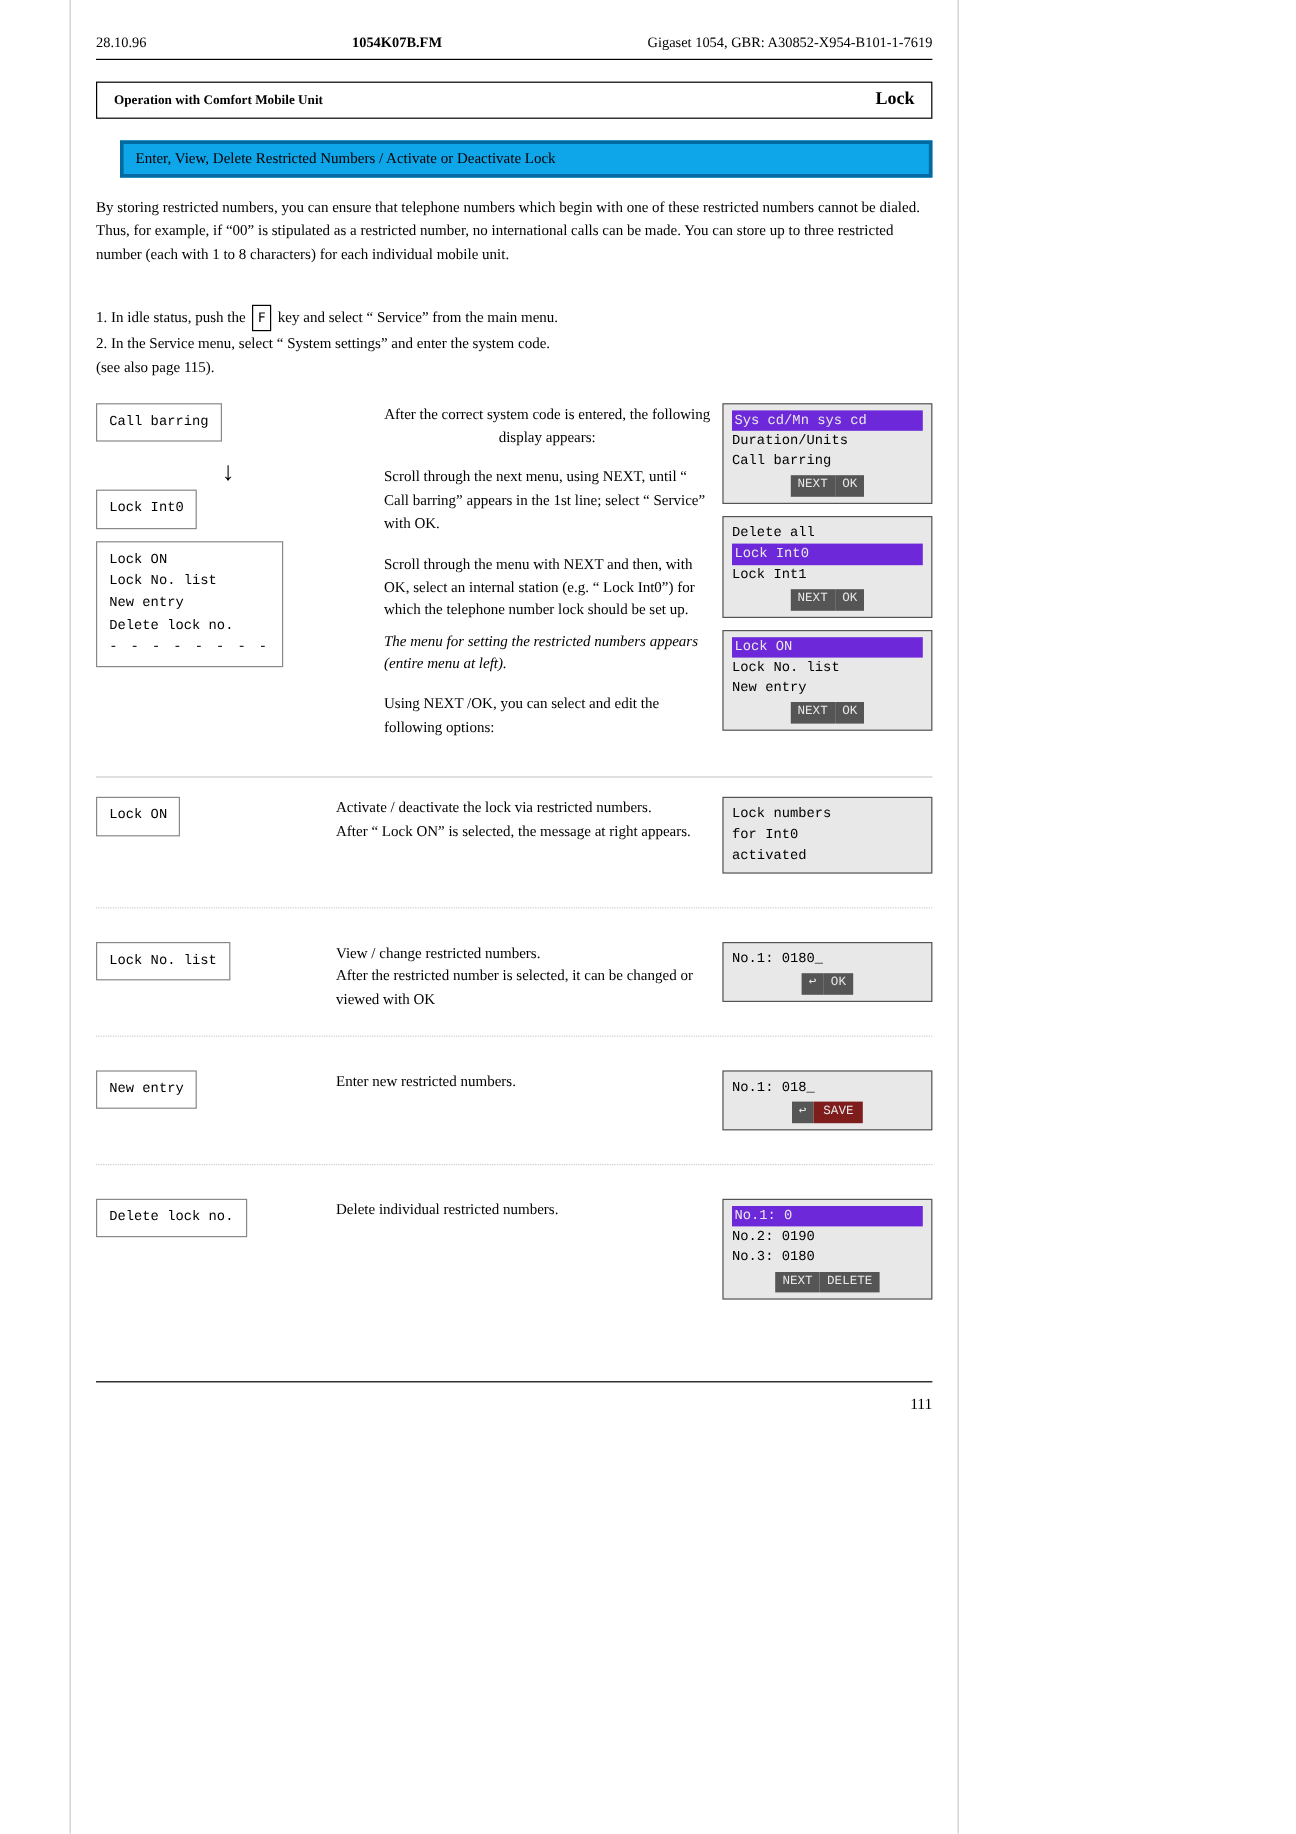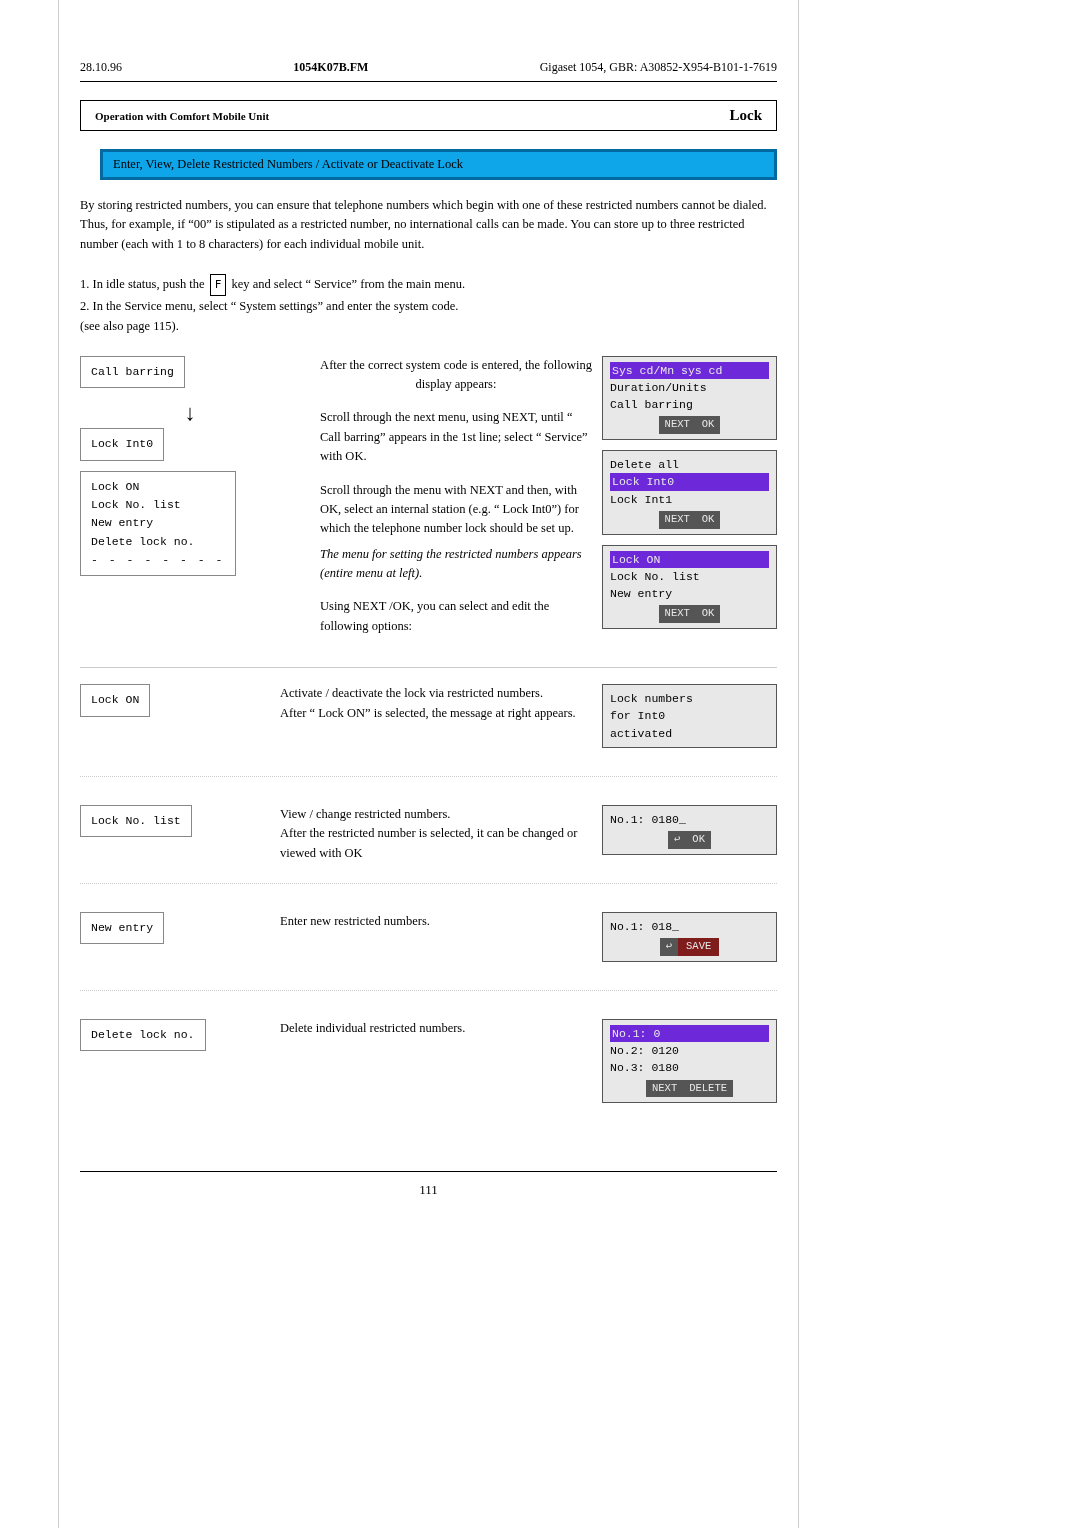--- a/index.html
+++ b/index.html
@@ -8,21 +8,21 @@
       font-family: 'Times New Roman', Times, serif;
       font-size: 13px;
       color: #000;
       width: 1080px;
       min-height: 1528px;
       position: relative;
     }
     .page {
       width: 857px;
       min-height: 1528px;
-      padding: 60px 80px;
+      padding: 28px 80px;
       position: relative;
     }
     
     .header {
       display: flex;
       justify-content: space-between;
       align-items: flex-start;
       margin-bottom: 18px;
       border-bottom: 1px solid #000;
       padding-bottom: 6px;
@@ -60,21 +60,21 @@
       border: 3px solid #0369a1;
       padding: 5px 10px;
       font-size: 12.5px;
       margin-bottom: 16px;
       margin-left: 20px;
     }
     
     .intro-text {
       font-size: 12.5px;
       line-height: 1.55;
-      margin-bottom: 20px;
+      margin-bottom: 32px;
     }
     .instructions {
       font-size: 12.5px;
       line-height: 1.6;
       margin-bottom: 20px;
     }
     
     .key-icon {
       display: inline-block;
       border: 1px solid #000;
@@ -164,21 +164,21 @@
       flex: 1;
       font-size: 12.5px;
       line-height: 1.55;
     }
     .function-screen {
       flex: 0 0 175px;
       margin-left: 10px;
     }
     
     .page-number {
-      text-align: center;
+      text-align: right;
       font-size: 13px;
       margin-top: 40px;
       padding-top: 10px;
       border-top: 1px solid #000;
     }
     
     .left-margin-line {
       position: absolute;
       left: 58px;
       top: 0;
@@ -369,21 +369,21 @@
       <div class="menu-box">
         <span>Delete lock no.</span>
       </div>
     </div>
     <div class="function-desc">
       <p>Delete individual restricted numbers.</p>
     </div>
     <div class="function-screen">
       <div class="display-screen">
         <div class="highlighted">No.1: 0</div>
-        <div>No.2: 0120</div>
+        <div>No.2: 0190</div>
         <div>No.3: 0180</div>
         <div class="btn-row">
           <span class="btn-label">NEXT</span>
           <span class="btn-label">DELETE</span>
         </div>
       </div>
     </div>
   </div>
 
   <div class="page-number">111</div>

